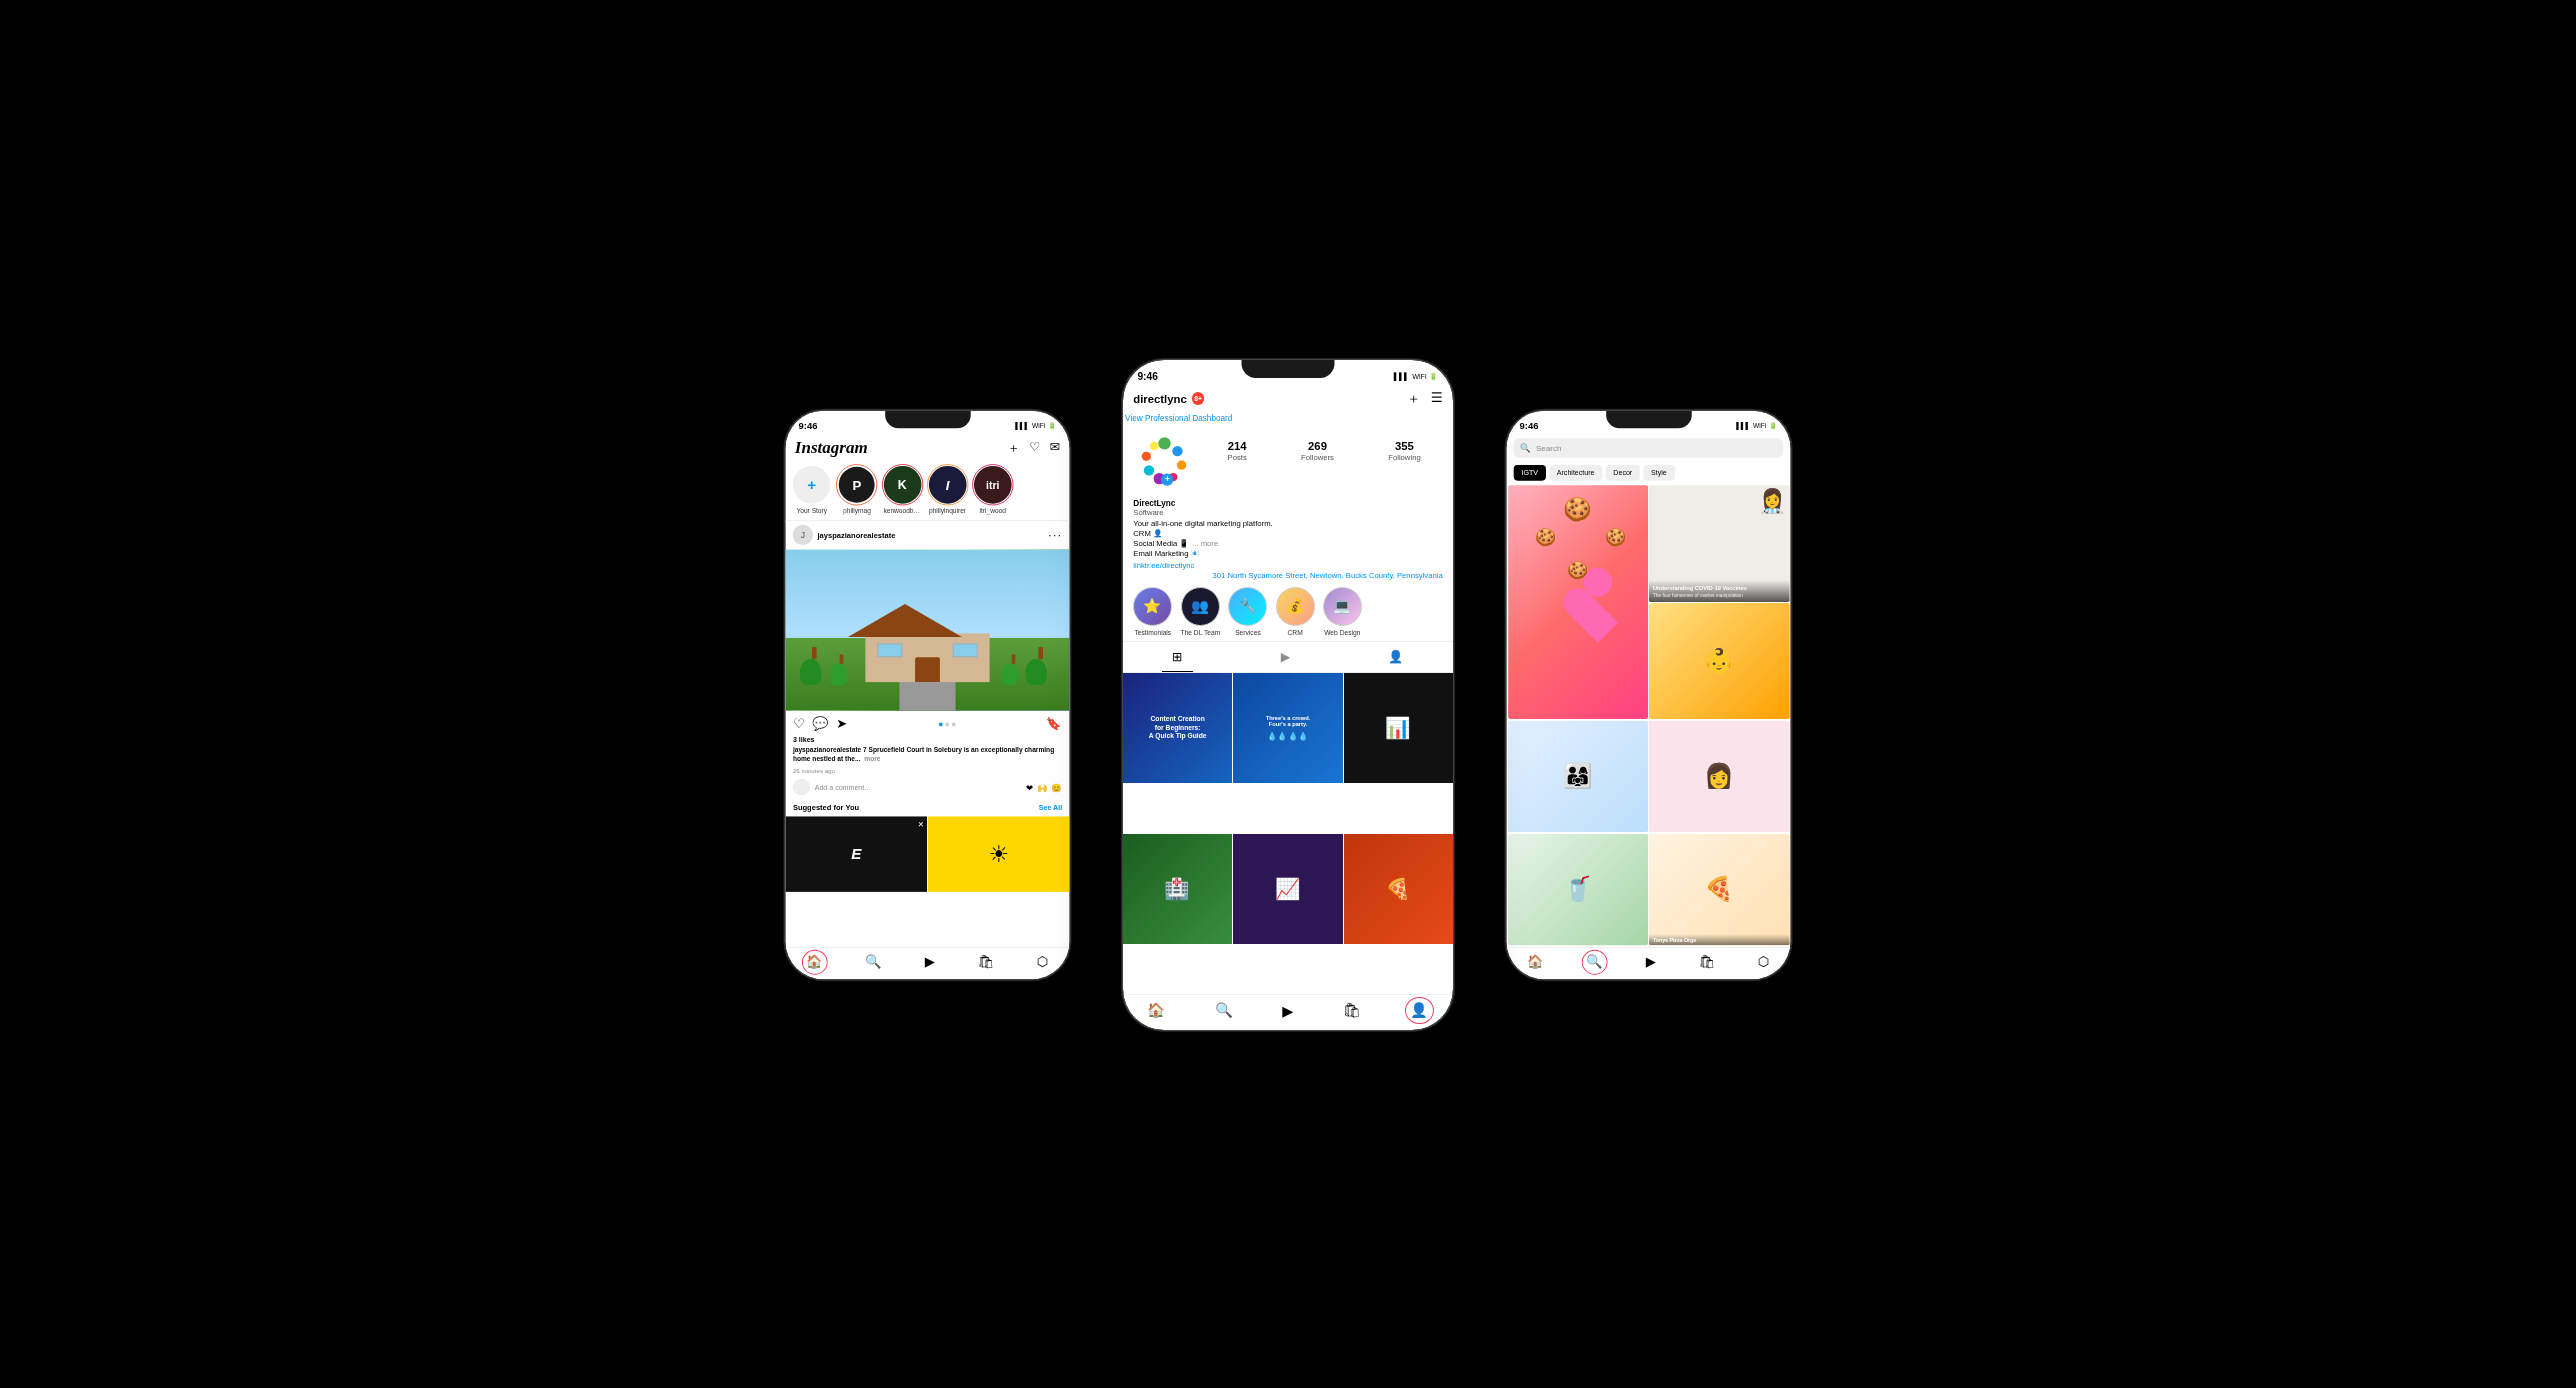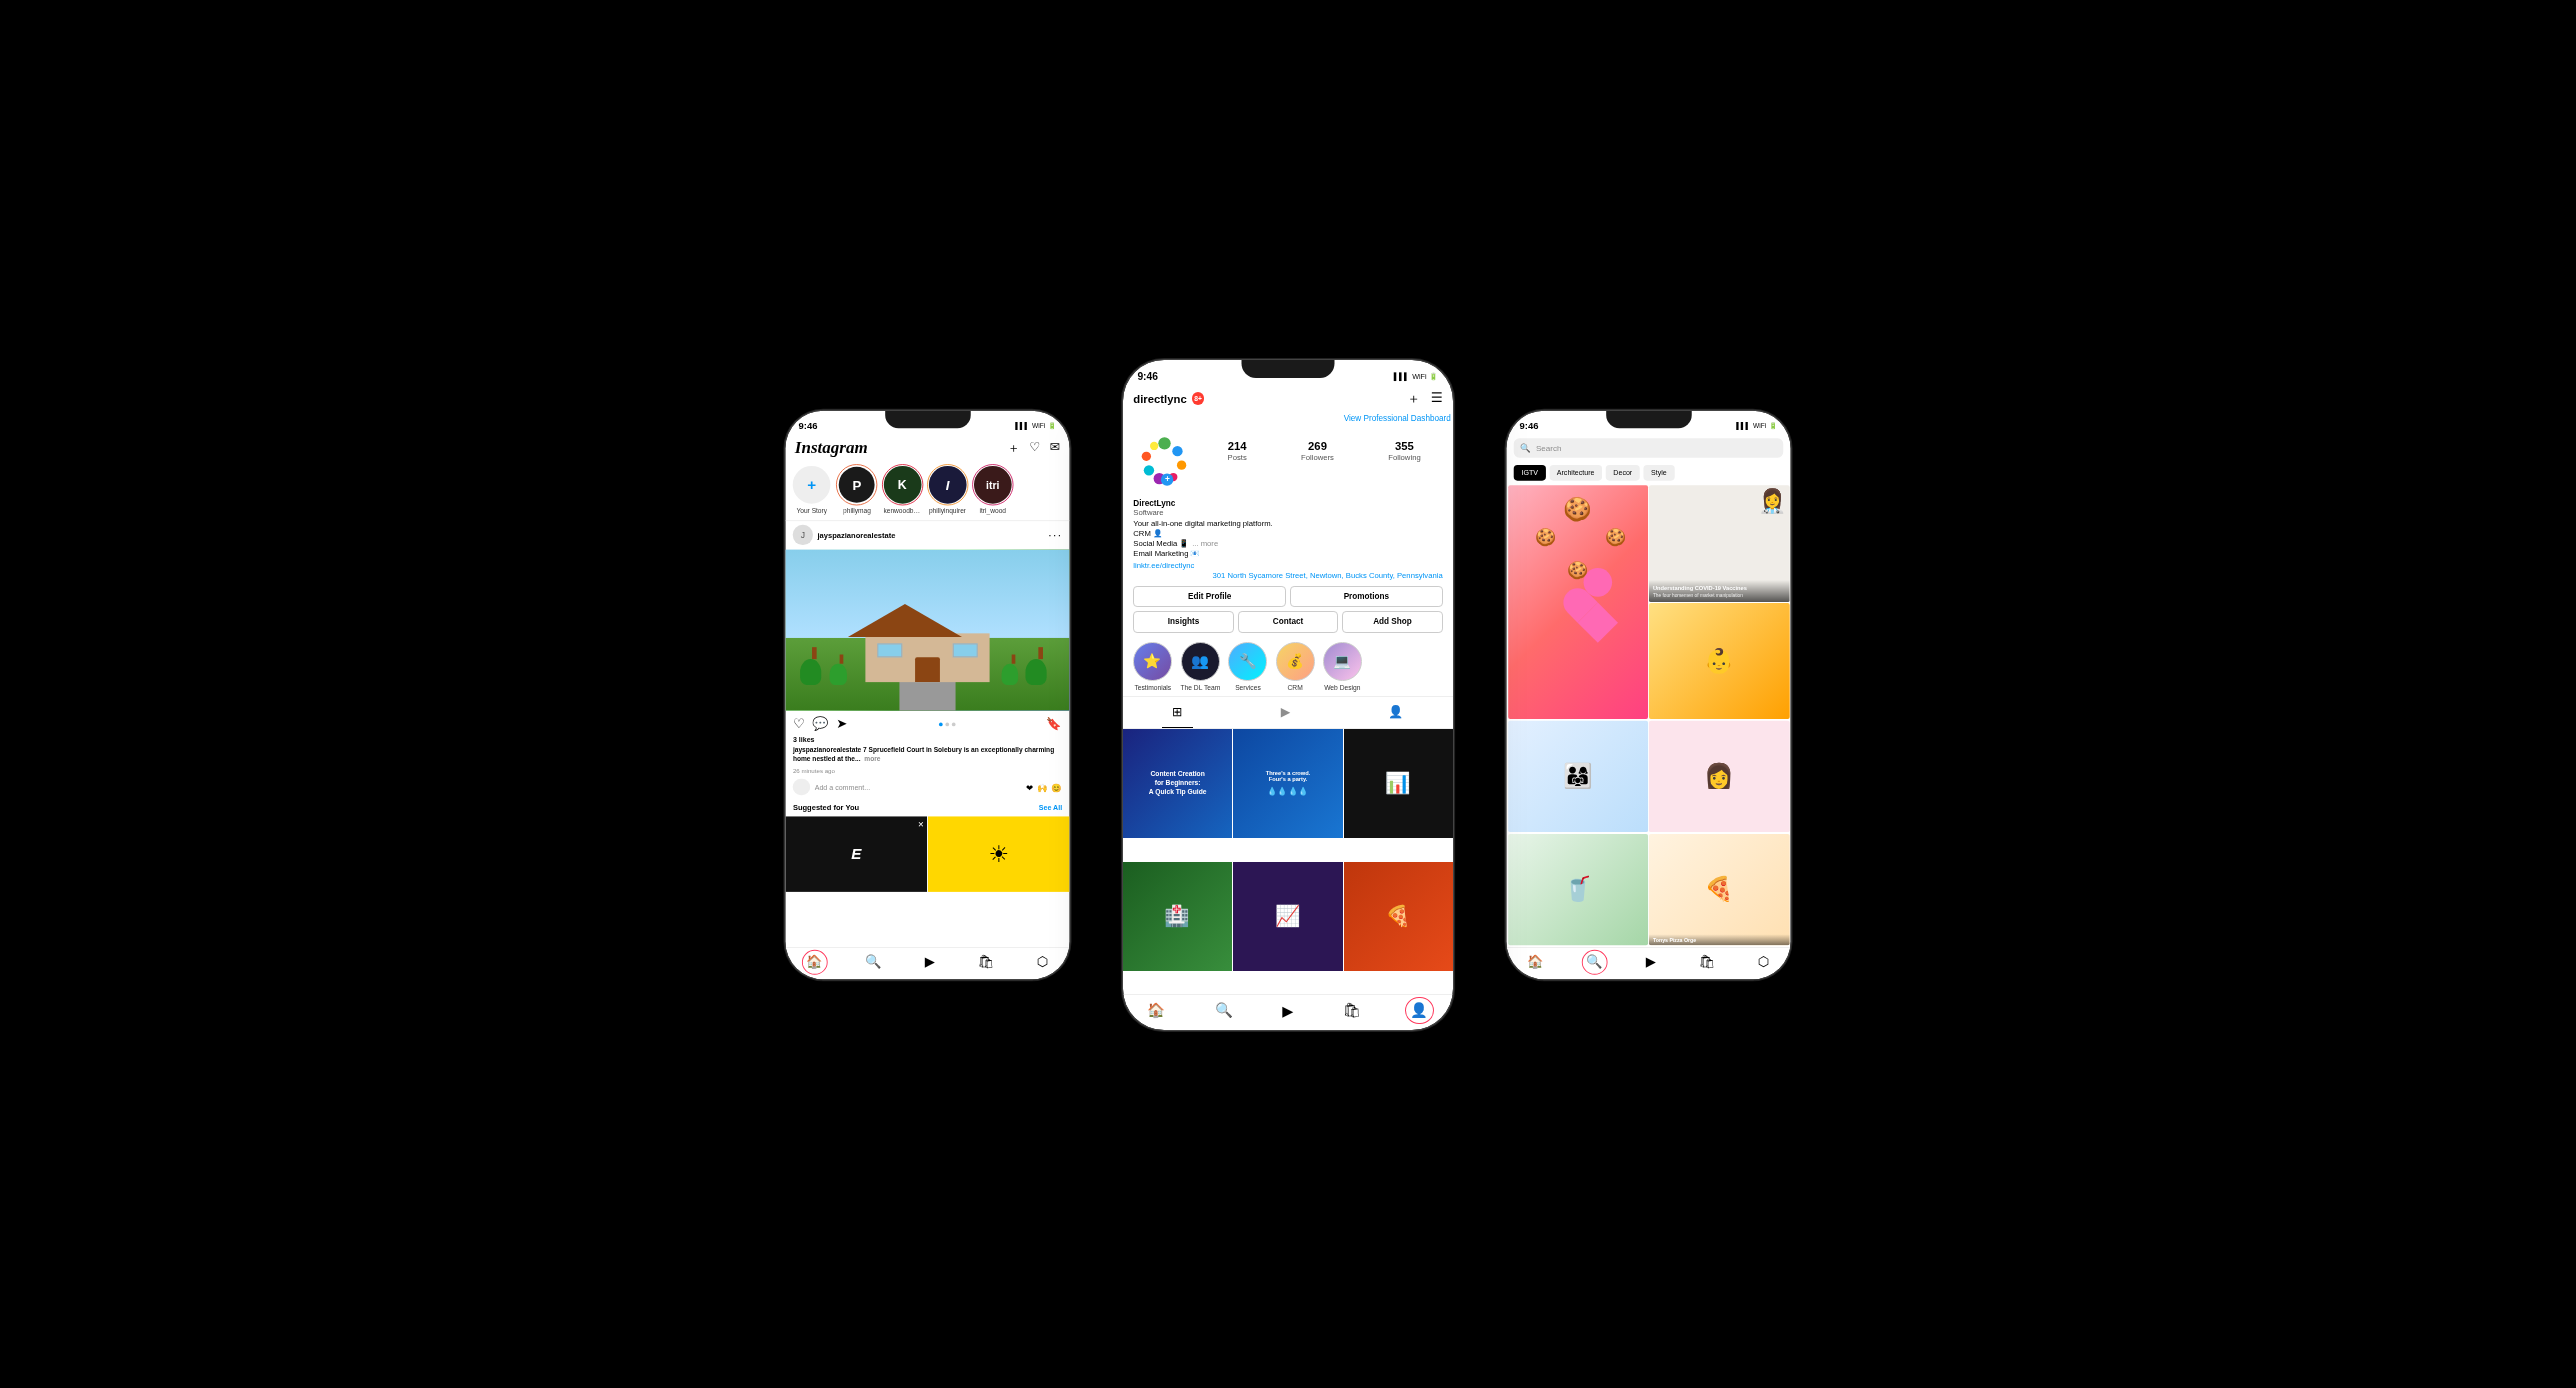--- a/index.html
+++ b/index.html
@@ -355,21 +355,21 @@
       justify-content: center;
       font-weight: 700;
     }
     .dl-header-icons {
       display: flex;
       gap: 10.3px;
       font-size: 13.4px;
     }
 
     .dl-dashboard-link {
-      text-align: right;
+      text-align: left;
       color: #0095f6;
       font-size: 8.2px;
       font-weight: 500;
       padding: 2.1px;
       flex-shrink: 0;
     }
 
     .dl-profile-section {
       display: flex;
       align-items: flex-start;
@@ -851,31 +851,20 @@
         <div class="dl-bio-name">DirectLync</div>
         <div class="dl-bio-category">Software</div>
         <div class="dl-bio-text">Your all-in-one digital marketing platform.</div>
         <div class="dl-bio-item">CRM 👤</div>
         <div class="dl-bio-item">Social Media 📱 <span class="dl-more">... more</span></div>
         <div class="dl-bio-item">Email Marketing 📧</div>
         <a class="dl-bio-link">linktr.ee/directlync</a>
         <div class="dl-bio-address">301 North Sycamore Street, Newtown, Bucks County, Pennsylvania</div>
       </div>
 
-      <div class="dl-buttons">
-        <div class="dl-btn-row">
-          <div class="dl-btn">Edit Profile</div>
-          <div class="dl-btn">Promotions</div>
-        </div>
-        <div class="dl-btn-row">
-          <div class="dl-btn">Insights</div>
-          <div class="dl-btn">Contact</div>
-          <div class="dl-btn">Add Shop</div>
-        </div>
-      </div>
 
       <div class="highlights-row">
         <div class="highlight-item">
           <div class="highlight-circle" style="background: linear-gradient(135deg,#667eea,#764ba2);">
             <span style="font-size:14.4px; color:#fff;">⭐</span>
           </div>
           <span class="highlight-label">Testimonials</span>
         </div>
         <div class="highlight-item">
           <div class="highlight-circle" style="background: #1a1a2e;">

